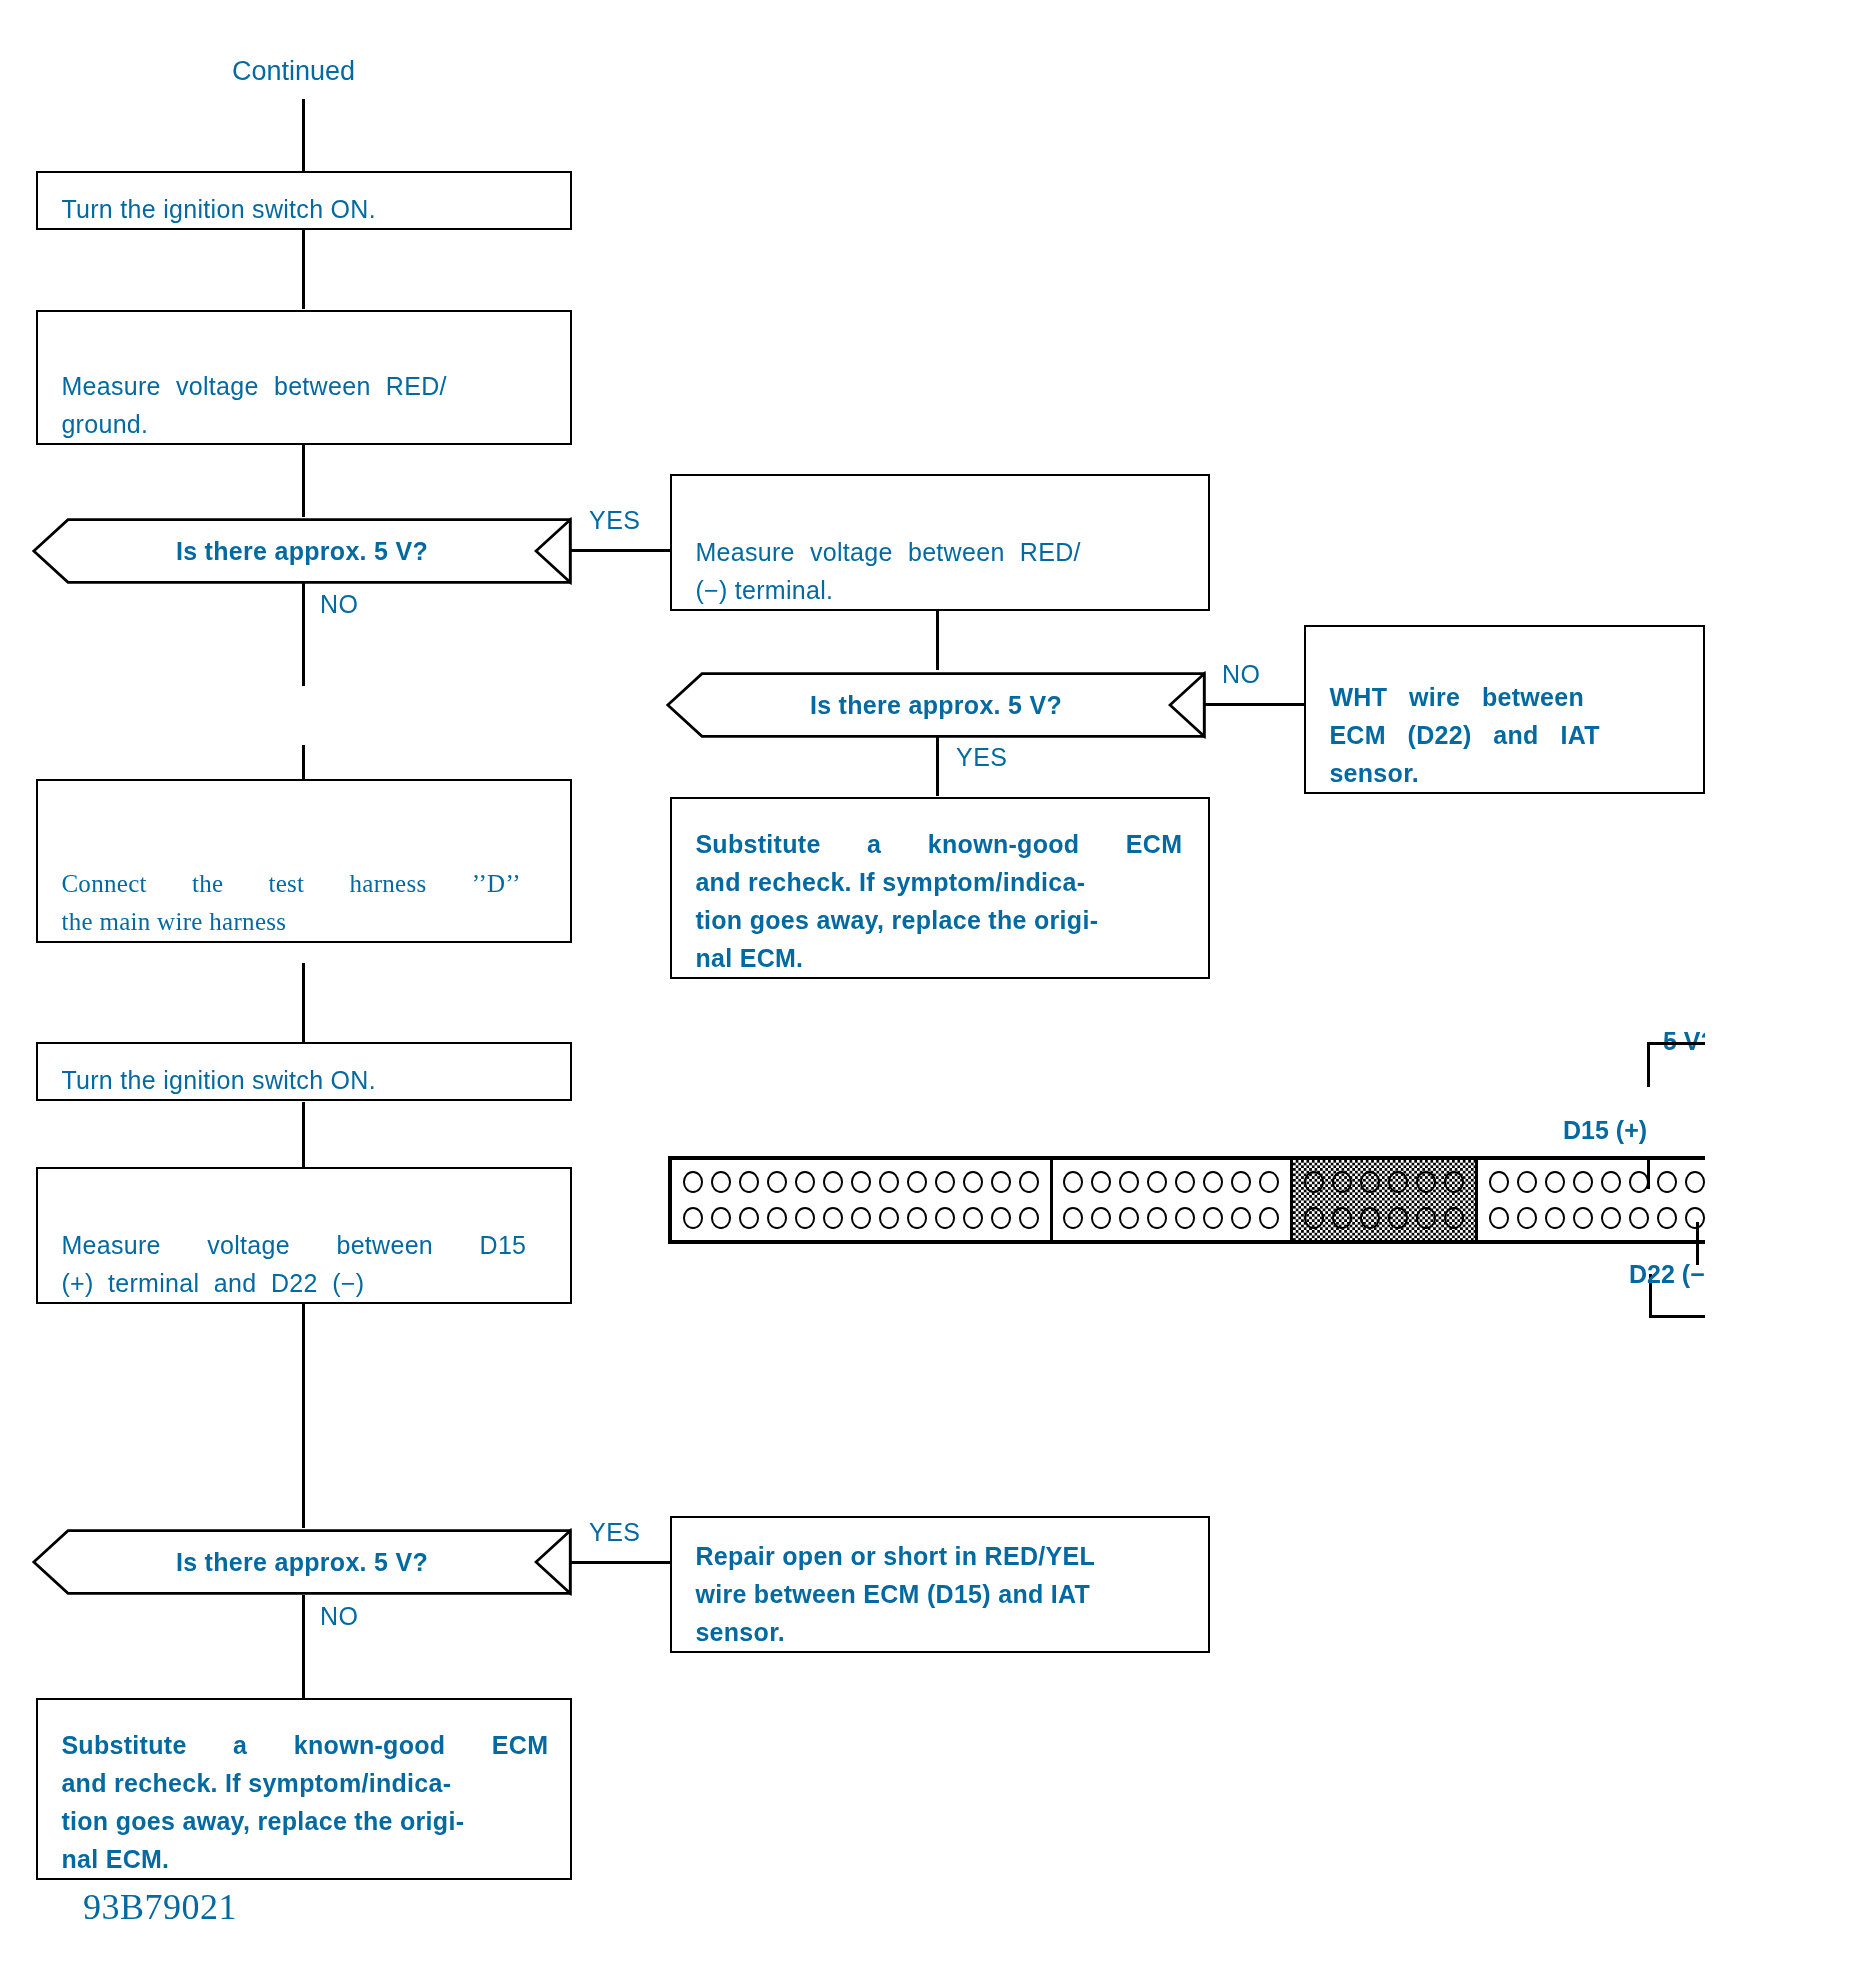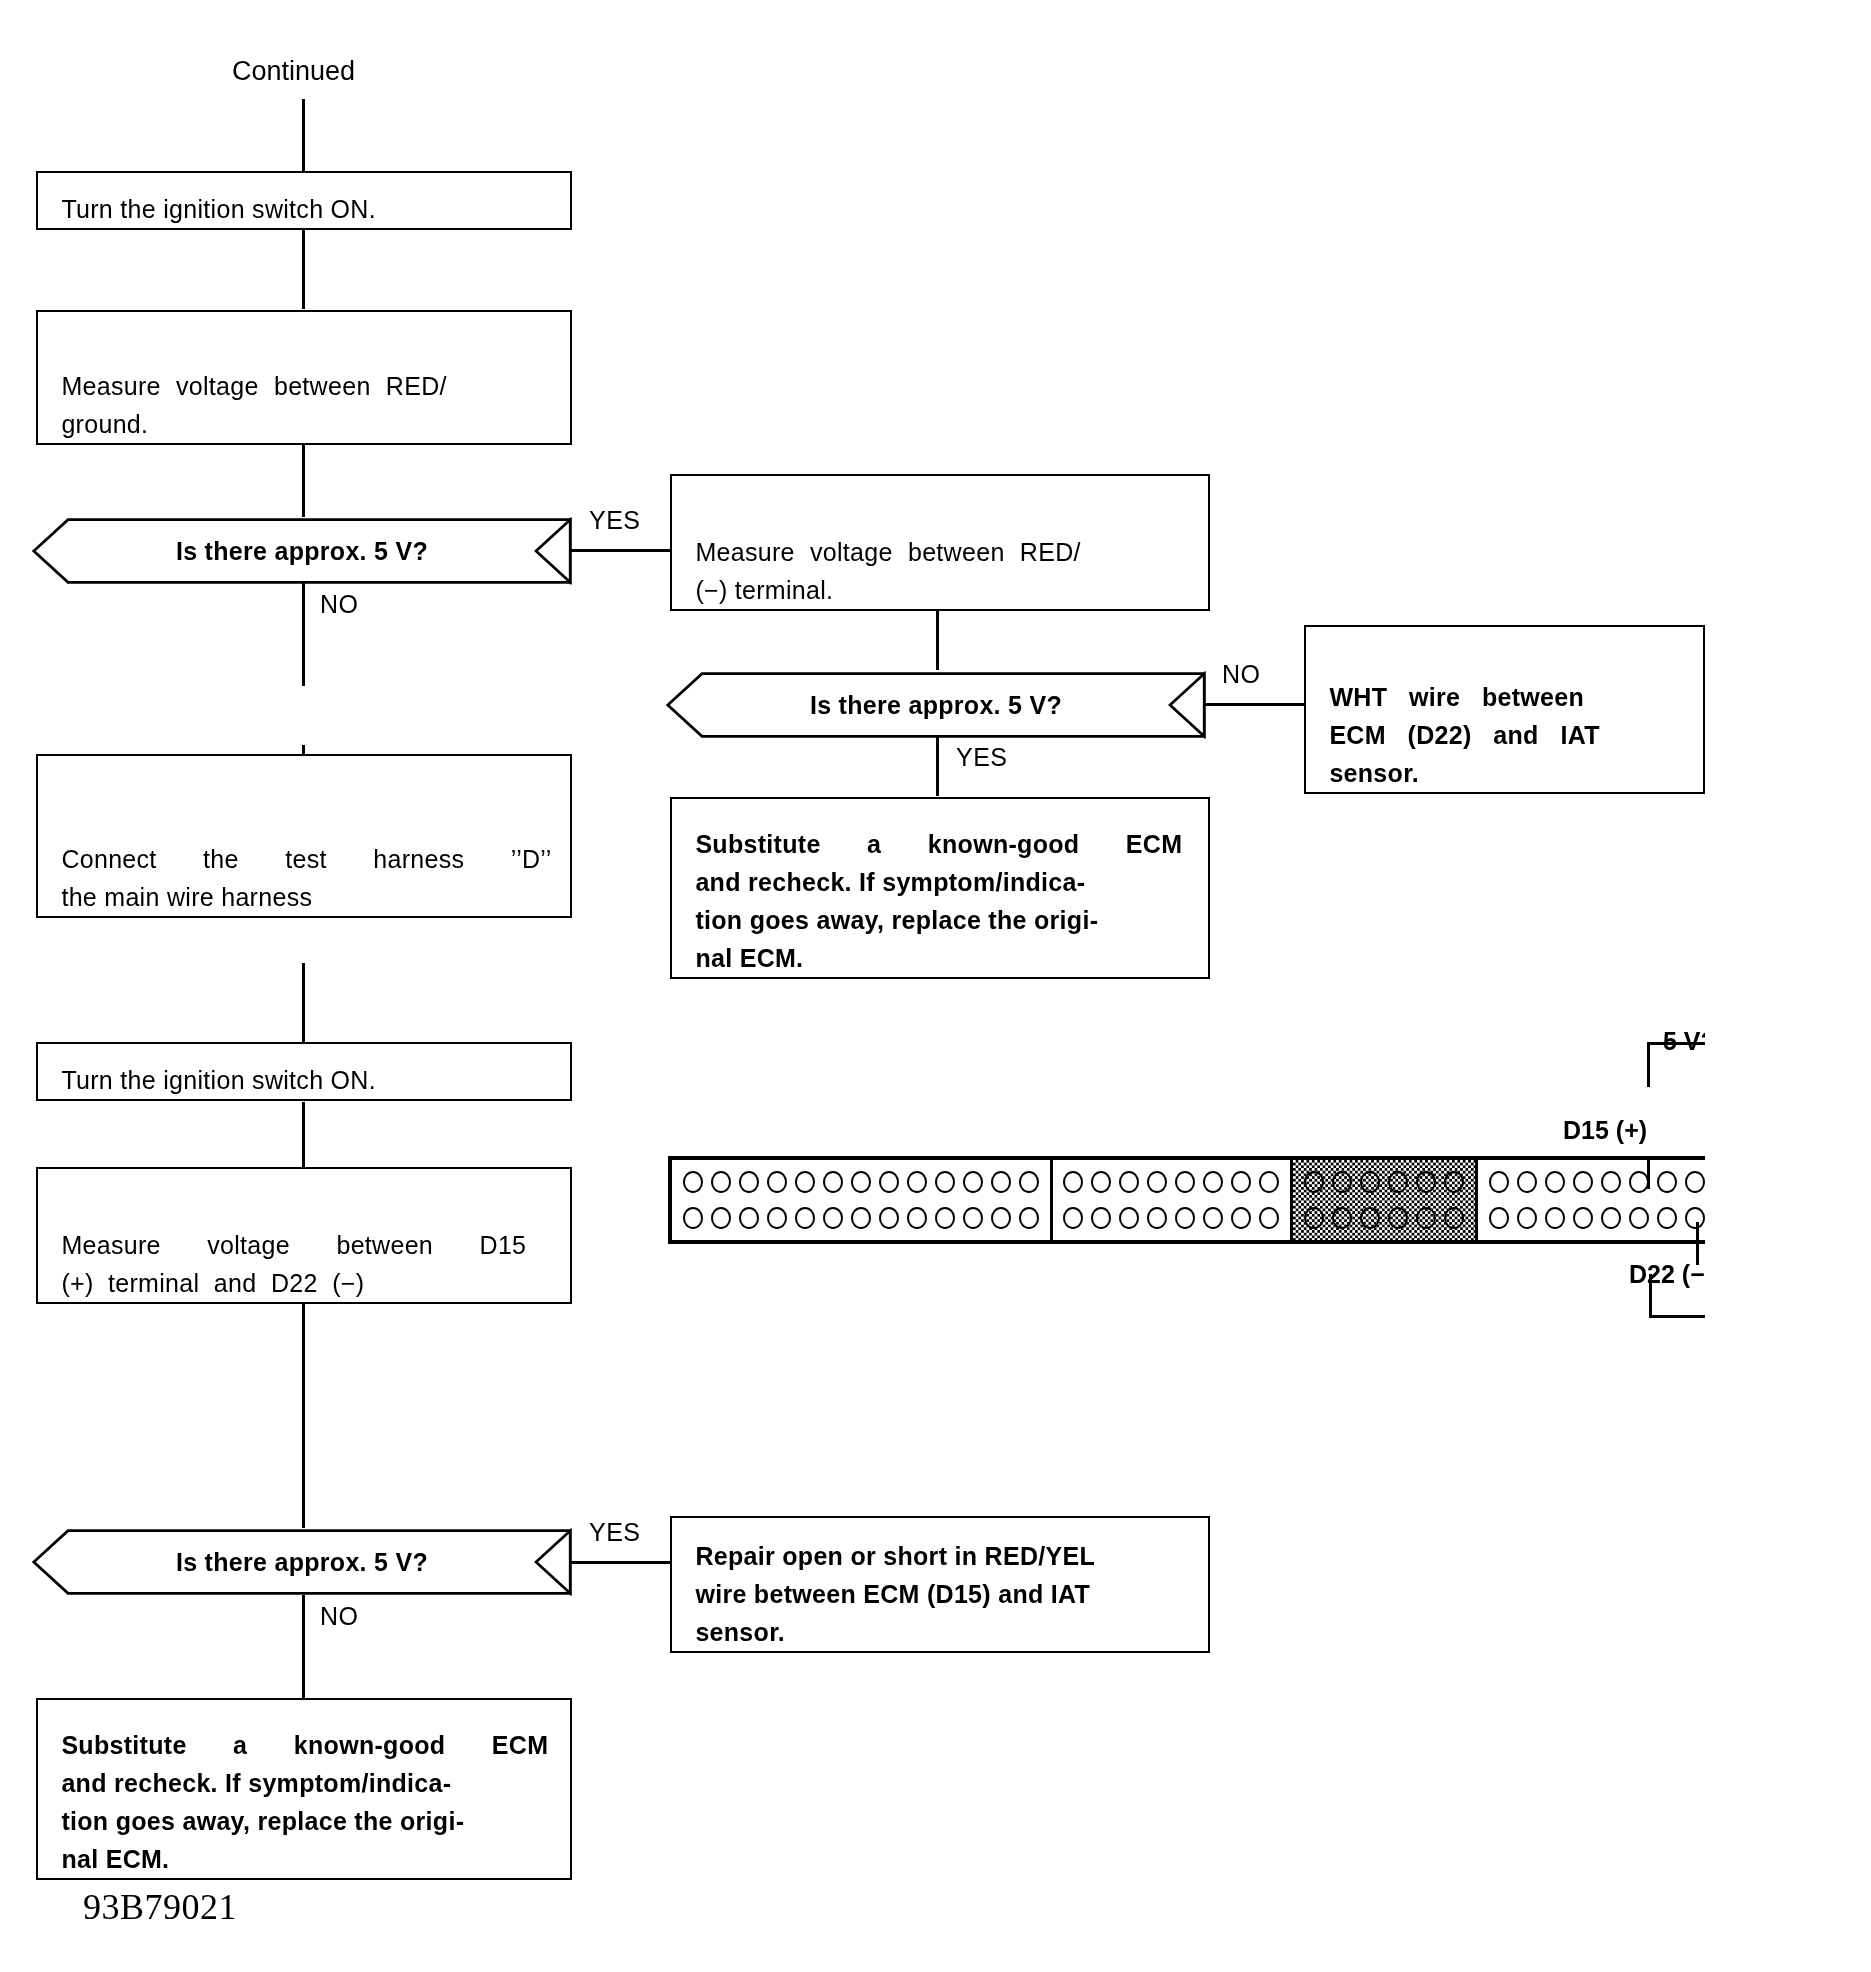--- a/index.html
+++ b/index.html
@@ -6,21 +6,21 @@
     margin: 0;
     padding: 0;
     background: #ffffff;
   }
   #page {
     position: relative;
     width: 1705px;
     height: 1973px;
     background: #ffffff;
     font-family: "Liberation Sans", sans-serif;
-    color: #000000;
+    color: #0369a1;
     overflow: hidden;
   }
 
   
   .pbox {
     position: absolute;
     box-sizing: border-box;
     border: 2.7px solid #000;
     background: #fff;
     display: flex;
@@ -195,21 +195,21 @@
     <div class="txt">
       <span class="line sp2">Substitute  a  known-good  ECM</span>
       <span class="line">and recheck. If symptom/indica-</span>
       <span class="line">tion goes away, replace the origi-</span>
       <span class="line">nal ECM.</span>
     </div>
   </div>
 
   <div class="vline" style="left:302px; top:745px; height:54px;"></div>
 
-  <div class="pbox" style="left:36px; top:754px; width:536px; height:164px;">
+  <div class="pbox" style="left:36px; top:779px; width:536px; height:164px;font-family:Liberation Serif, serif;">
     <div class="txt">
       <span class="line sp2">Connect  the  test  harness  ’’D’’</span>
       <span class="line">the main wire harness</span>
     </div>
   </div>
   <div class="vline" style="left:302px; top:963px; height:79px;"></div>
 
   <div class="pbox" style="left:36px; top:1042px; width:536px; height:59px;">
     <div class="txt">Turn the ignition switch ON.</div>
   </div>

